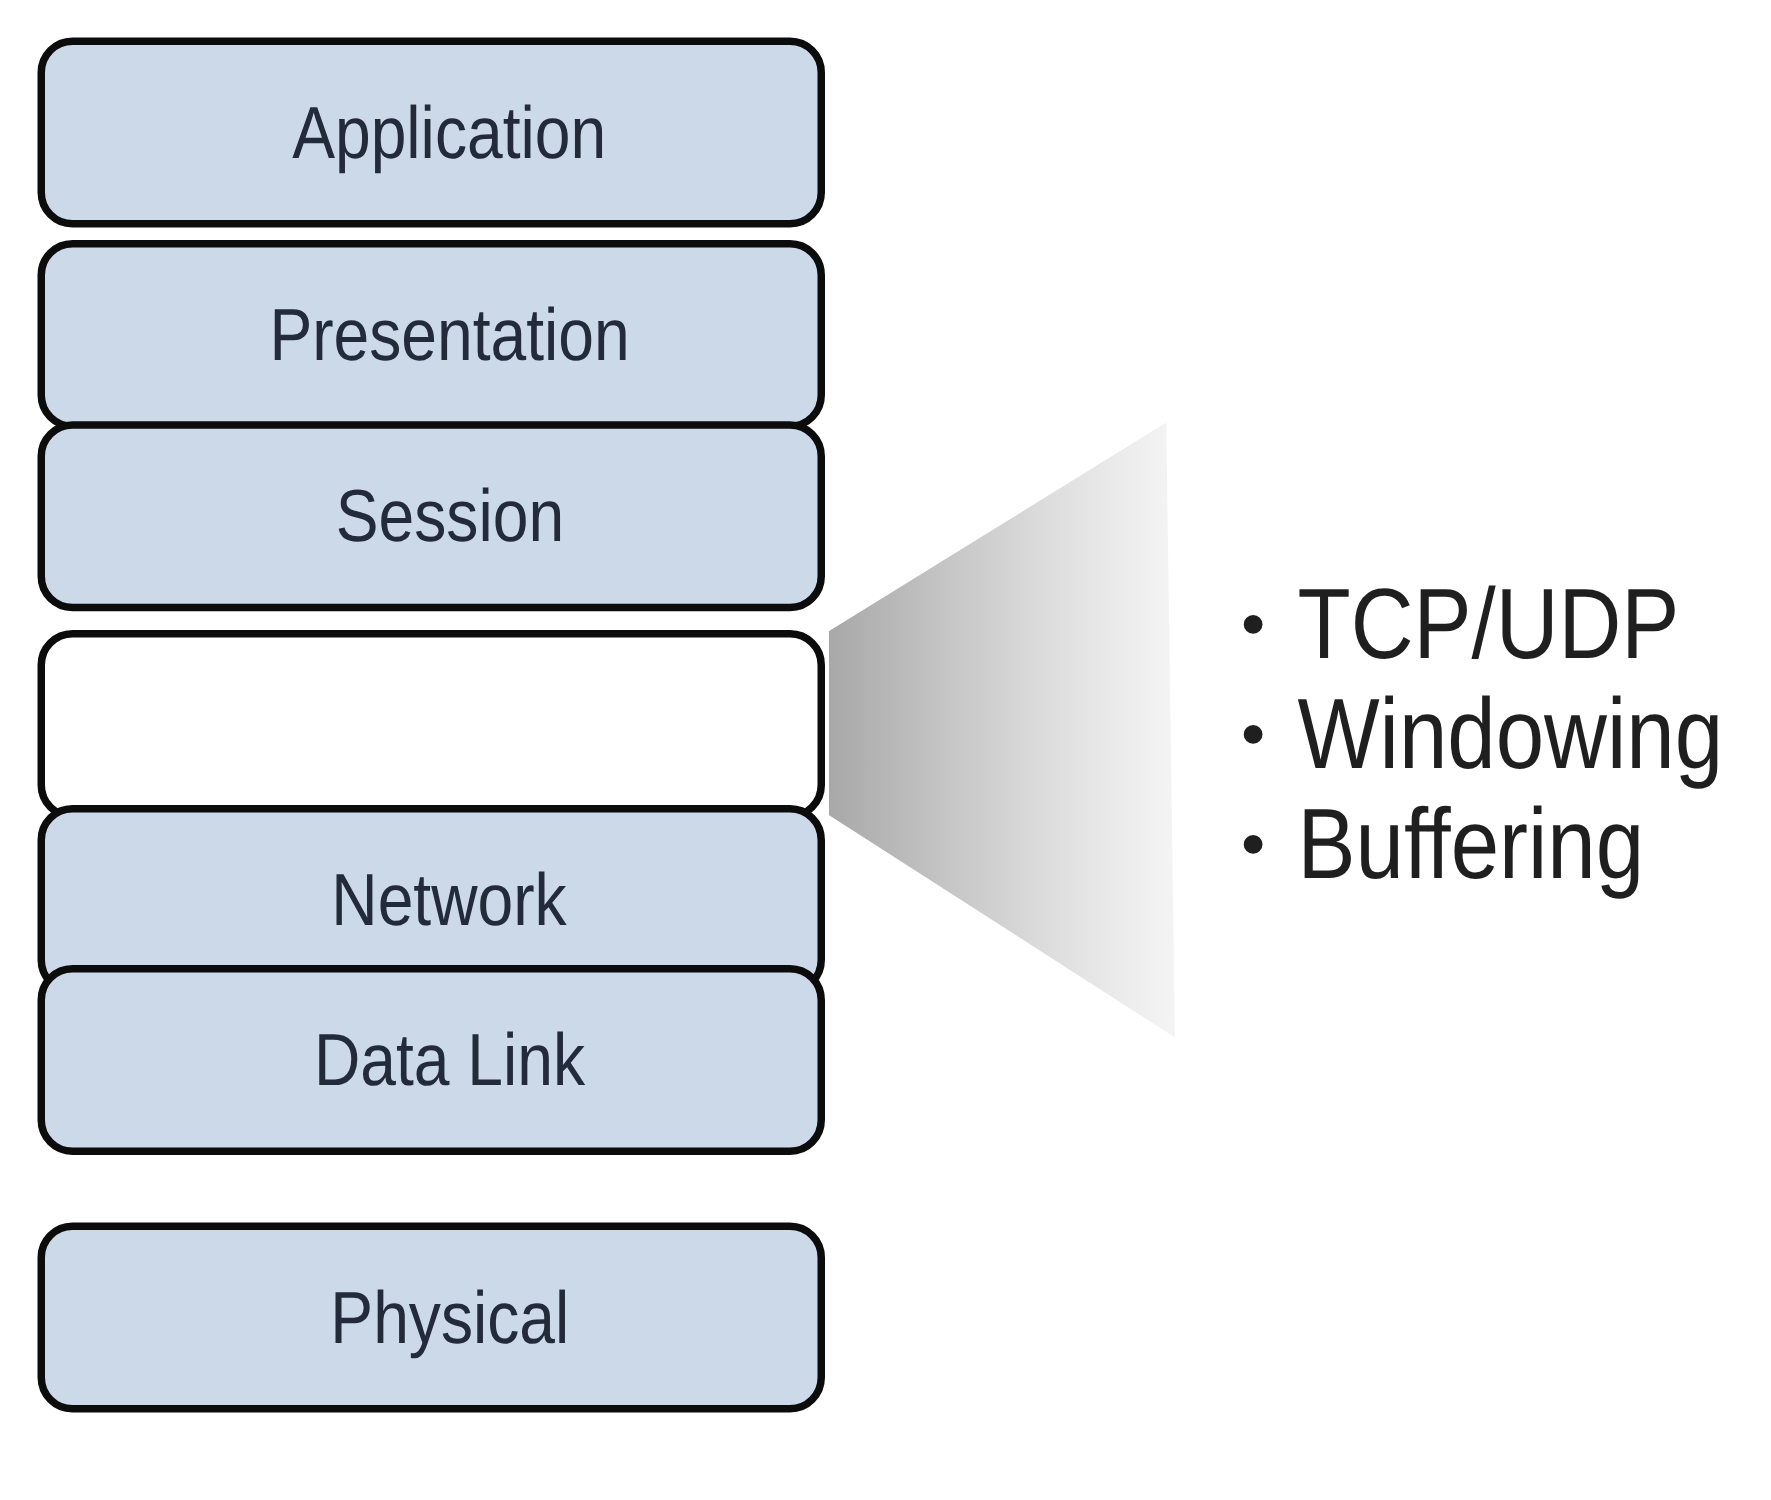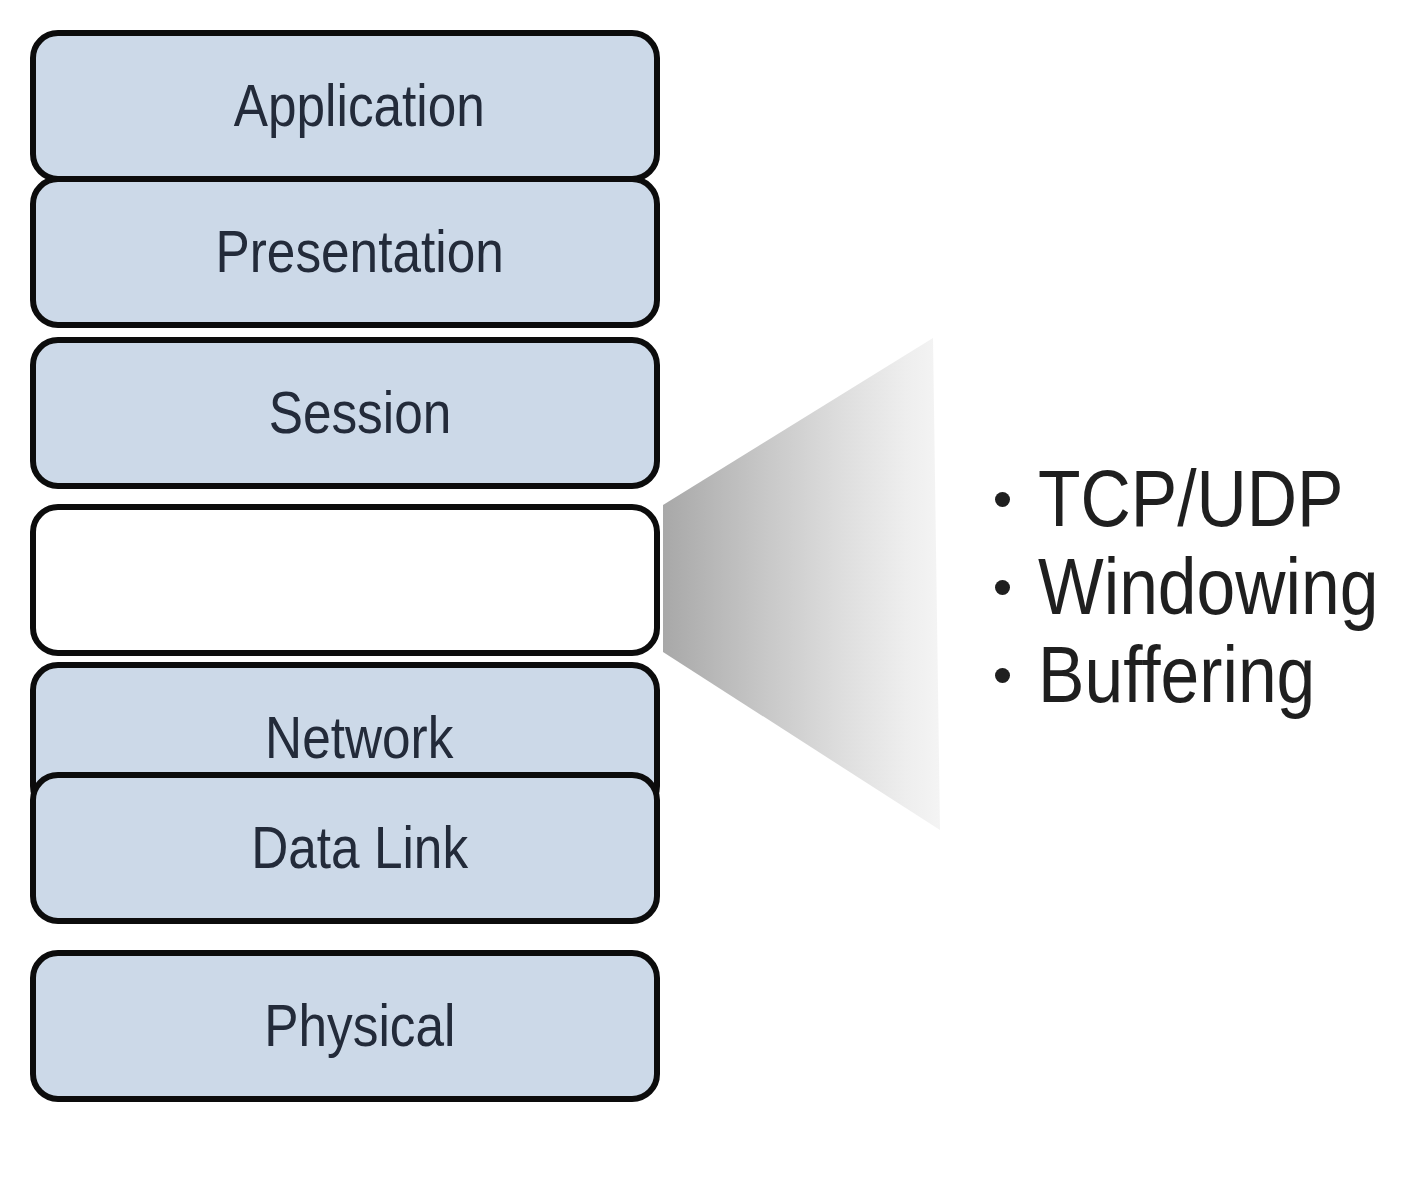--- a/index.html
+++ b/index.html
@@ -80,36 +80,36 @@
 </style>
 </head>
 <body>
 
 <div class="canvas">
 
   <div>
     <div class="layer-box" style="top:30px">
       <span class="layer-label">Application</span>
     </div>
-    <div class="layer-box" style="top:176px">
+    <div class="layer-box" style="top:192px">
       <span class="layer-label">Presentation</span>
     </div>
     <div class="layer-box" style="top:337px">
       <span class="layer-label">Session</span>
     </div>
     <div class="layer-box blank" style="top:504px">
       <span class="layer-label"></span>
     </div>
-    <div class="layer-box" style="top:662px">
+    <div class="layer-box" style="top:644px">
       <span class="layer-label">Network</span>
     </div>
     <div class="layer-box" style="top:772px">
       <span class="layer-label">Data Link</span>
     </div>
-    <div class="layer-box" style="top:950px">
+    <div class="layer-box" style="top:978px">
       <span class="layer-label">Physical</span>
     </div>
   </div>
 
   <div class="funnel"></div>
 
   <div class="bullets">
     <div class="bullet-row">
       <span class="bullet-dot"></span>
       <span class="bullet-text">TCP/UDP</span>

